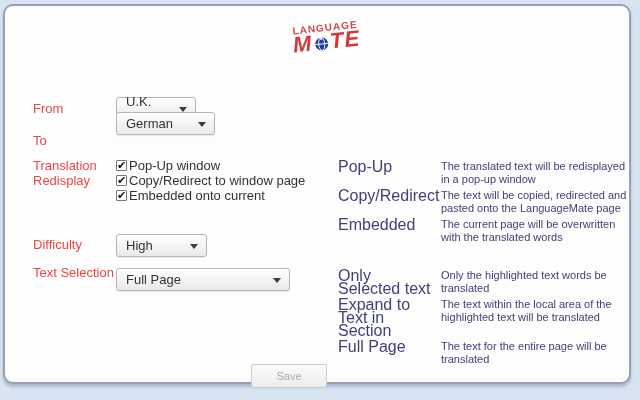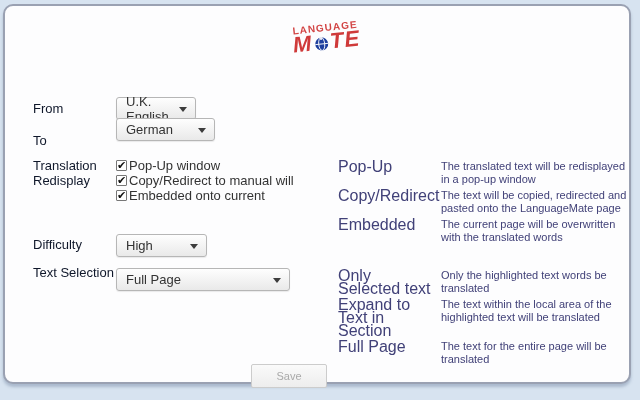--- a/index.html
+++ b/index.html
@@ -33,21 +33,21 @@
   .logo-bottom{
     display:flex;align-items:center;justify-content:center;
     font-size:22px;font-weight:bold;font-style:italic;
     color:#cf3a3a;line-height:20px;margin-top:-1px;
     letter-spacing:1px;
   }
   .globe{width:16px;height:16px;display:inline-block;margin:0 1px;}
   
   .flabel{
     position:absolute;left:28px;width:82px;
-    font-size:13px;line-height:15px;color:#0f172a;
+    font-size:13px;line-height:15px;color:#ef4444;
   }
   .select{
     position:absolute;height:23px;box-sizing:border-box;
     background:linear-gradient(#fefefe,#e9e9e9);
     border:1px solid #b6b6b6;border-radius:3px;
     box-shadow:0 1px 1px rgba(0,0,0,0.08);
     font-size:13px;color:#333;
     display:flex;align-items:center;
     padding:0 20px 0 9px;cursor:default;
   }
@@ -109,38 +109,38 @@
     </div>
   </div>
 
   <div class="flabel" style="top:95px;">From</div>
   <div class="select" style="left:111px;top:91px;width:80px;">
     <span>U.K. English</span>
     <span class="arrow"></span>
   </div>
 
   <div class="flabel" style="top:127px;">To</div>
-  <div class="select" style="left:111px;top:112px;width:99px;">
+  <div class="select" style="left:111px;top:106px;width:99px;">
     <span>German</span>
     <span class="arrow"></span>
   </div>
 
   <div class="flabel" style="top:152px;">Translation Redisplay</div>
   <div class="cbgroup">
     <div class="cbrow">
       <span class="cbox">
           <span>✔</span>
         </span>
       <span>Pop-Up window</span>
     </div>
     <div class="cbrow">
       <span class="cbox">
           <span>✔</span>
         </span>
-      <span>Copy/Redirect to manual will</span>
+      <span>Copy/Redirect to window page</span>
     </div>
     <div class="cbrow">
       <span class="cbox">
           <span>✔</span>
         </span>
       <span>Embedded onto current</span>
     </div>
   </div>
 
   <div class="help-block" style="top:154px;">

